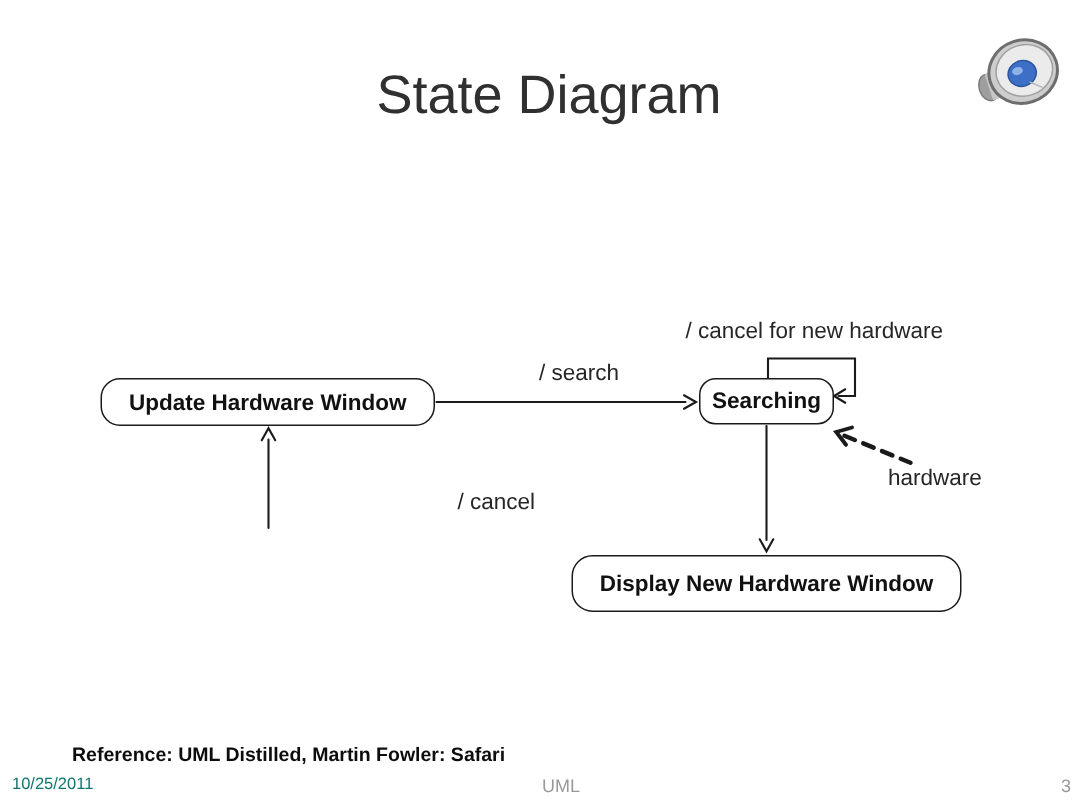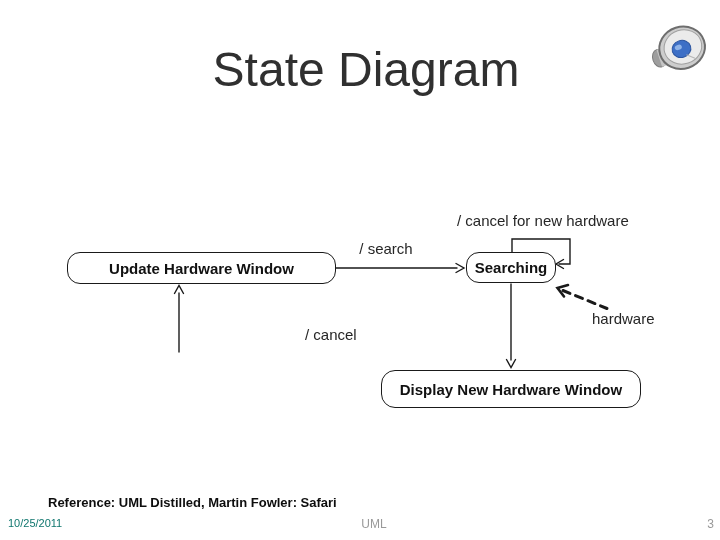--- a/index.html
+++ b/index.html
@@ -2,31 +2,31 @@
 <html><head>
 <meta charset="utf-8">
 <style>
   html,body{margin:0;padding:0;background:#fff;}
   .slide{
     position:relative;width:720px;height:540px;background:#ffffff;
     font-family:"Liberation Sans","DejaVu Sans",sans-serif;overflow:hidden;
   }
   .slide-title{
     position:absolute;left:0;right:0;top:42px;text-align:center;
-    font-size:48px;font-weight:400;color:#303030;letter-spacing:0;padding-left:12px;
+    font-size:36px;font-weight:400;color:#303030;letter-spacing:0;padding-left:12px;
   }
   .audio-icon{position:absolute;left:648px;top:18px;width:60px;height:60px;cursor:pointer;}
   .connector-layer{position:absolute;left:0;top:0;width:720px;height:540px;}
   .state{
     position:absolute;box-sizing:border-box;border:1.6px solid #1a1a1a;border-radius:13px;
     background:#fff;display:flex;align-items:center;justify-content:center;
     font-weight:700;font-size:15px;color:#111;white-space:nowrap;
   }
-  .state-update{left:67px;top:252px;width:269px;height:32px;}
-  .state-searching{left:466px;top:252px;width:90px;height:31px;}
+  .state-update{left:67px;top:252px;width:223px;height:32px;}
+  .state-searching{left:466px;top:252px;width:90px;height:31px;border-radius:11px;}
   .state-display{left:381px;top:370px;width:260px;height:38px;border-radius:14px;text-align:center;}
   .edge-label{
     position:absolute;font-size:15px;color:#262626;white-space:nowrap;font-weight:400;
   }
   .label-search{left:348px;top:240px;width:76px;text-align:center;}
   .label-search-new{left:457px;top:212px;}
   .label-cancel{left:305px;top:326px;text-align:right;}
   .label-activity{left:592px;top:310px;}
   .footer-reference{
     position:absolute;left:48px;top:495px;font-size:13px;font-weight:700;color:#0d0d0d;

